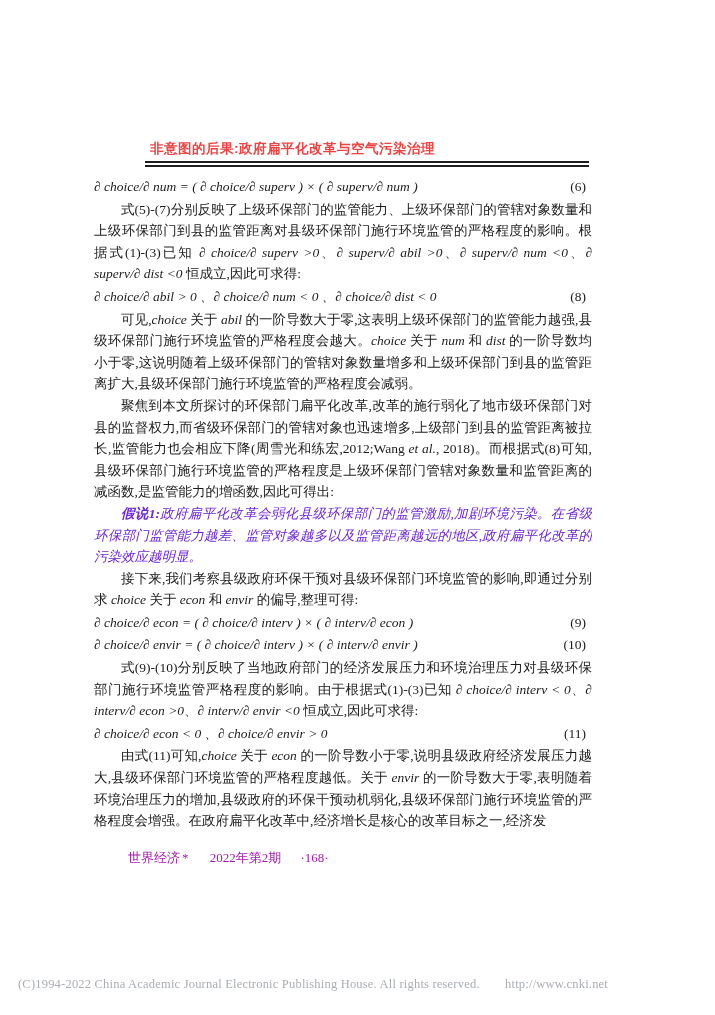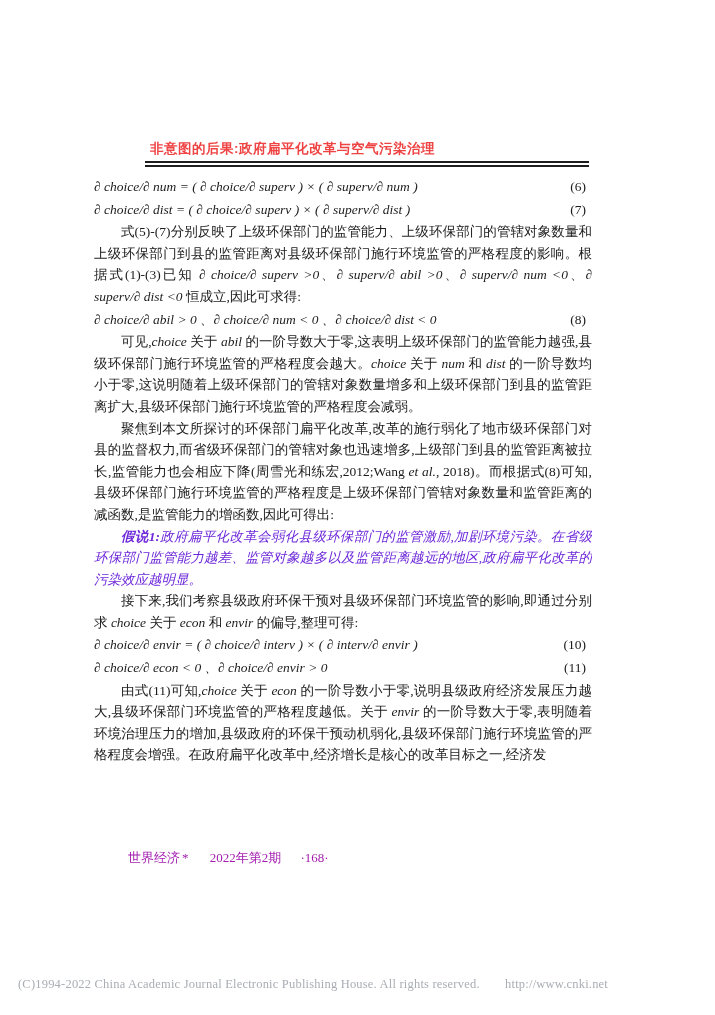--- a/index.html
+++ b/index.html
@@ -72,28 +72,29 @@
 
 <div class="page">
 
   <div class="running-head">
     <div class="running-title">非意图的后果:政府扁平化改革与空气污染治理</div>
     <div class="double-rule"></div>
   </div>
 
   <main class="article-body">
       <div class="formula"><span class="f-math">∂ choice/∂ num = ( ∂ choice/∂ superv ) × ( ∂ superv/∂ num )</span><span class="f-num">(6)</span></div>
-      <div class="formula"><span class="f-math">∂ choice/∂ dist = ( ∂ choice/∂ superv ) × ( ∂ superv/∂ dist )</span><span class="f-num">(7)</span></div>
       <p class="para"><span class="seg-cn">式(5)-(7)分别反映了上级环保部门的监管能力、上级环保部门的管辖对象数量和上级环保部门到县的监管距离对县级环保部门施行环境监管的严格程度的影响。根据式(1)-(3)已知 </span><span class="seg-math">∂ choice/∂ superv &gt;0</span><span class="seg-cn">、</span><span class="seg-math">∂ superv/∂ abil &gt;0</span><span class="seg-cn">、</span><span class="seg-math">∂ superv/∂ num &lt;0</span><span class="seg-cn">、</span><span class="seg-math">∂ superv/∂ dist &lt;0</span><span class="seg-cn"> 恒成立,因此可求得:</span></p>
       <div class="formula"><span class="f-math">∂ choice/∂ abil &gt; 0 、∂ choice/∂ num &lt; 0 、∂ choice/∂ dist &lt; 0</span><span class="f-num">(8)</span></div>
       <p class="para"><span class="seg-cn">可见,</span><span class="seg-math">choice</span><span class="seg-cn"> 关于 </span><span class="seg-math">abil</span><span class="seg-cn"> 的一阶导数大于零,这表明上级环保部门的监管能力越强,县级环保部门施行环境监管的严格程度会越大。</span><span class="seg-math">choice</span><span class="seg-cn"> 关于 </span><span class="seg-math">num</span><span class="seg-cn"> 和 </span><span class="seg-math">dist</span><span class="seg-cn"> 的一阶导数均小于零,这说明随着上级环保部门的管辖对象数量增多和上级环保部门到县的监管距离扩大,县级环保部门施行环境监管的严格程度会减弱。</span></p>
       <p class="para"><span class="seg-cn">聚焦到本文所探讨的环保部门扁平化改革,改革的施行弱化了地市级环保部门对县的监督权力,而省级环保部门的管辖对象也迅速增多,上级部门到县的监管距离被拉长,监管能力也会相应下降(周雪光和练宏,2012;Wang </span><span class="seg-math">et al.</span><span class="seg-cn">, 2018)。而根据式(8)可知,县级环保部门施行环境监管的严格程度是上级环保部门管辖对象数量和监管距离的减函数,是监管能力的增函数,因此可得出:</span></p>
       <p class="para hypothesis"><span class="seg-hyp-label">假说1:</span><span class="seg-hyp">政府扁平化改革会弱化县级环保部门的监管激励,加剧环境污染。在省级环保部门监管能力越差、监管对象越多以及监管距离越远的地区,政府扁平化改革的污染效应越明显。</span></p>
       <p class="para"><span class="seg-cn">接下来,我们考察县级政府环保干预对县级环保部门环境监管的影响,即通过分别求 </span><span class="seg-math">choice</span><span class="seg-cn"> 关于 </span><span class="seg-math">econ</span><span class="seg-cn"> 和 </span><span class="seg-math">envir</span><span class="seg-cn"> 的偏导,整理可得:</span></p>
+      <div class="formula"><span class="f-math">∂ choice/∂ econ = ( ∂ choice/∂ interv ) × ( ∂ interv/∂ econ )</span><span class="f-num">(9)</span></div>
       <div class="formula"><span class="f-math">∂ choice/∂ envir = ( ∂ choice/∂ interv ) × ( ∂ interv/∂ envir )</span><span class="f-num">(10)</span></div>
+      <p class="para"><span class="seg-cn">式(9)-(10)分别反映了当地政府部门的经济发展压力和环境治理压力对县级环保部门施行环境监管严格程度的影响。由于根据式(1)-(3)已知 </span><span class="seg-math">∂ choice/∂ interv &lt; 0</span><span class="seg-cn">、</span><span class="seg-math">∂ interv/∂ econ &gt;0</span><span class="seg-cn">、</span><span class="seg-math">∂ interv/∂ envir &lt;0</span><span class="seg-cn"> 恒成立,因此可求得:</span></p>
       <div class="formula"><span class="f-math">∂ choice/∂ econ &lt; 0 、∂ choice/∂ envir &gt; 0</span><span class="f-num">(11)</span></div>
       <p class="para"><span class="seg-cn">由式(11)可知,</span><span class="seg-math">choice</span><span class="seg-cn"> 关于 </span><span class="seg-math">econ</span><span class="seg-cn"> 的一阶导数小于零,说明县级政府经济发展压力越大,县级环保部门环境监管的严格程度越低。关于 </span><span class="seg-math">envir</span><span class="seg-cn"> 的一阶导数大于零,表明随着环境治理压力的增加,县级政府的环保干预动机弱化,县级环保部门施行环境监管的严格程度会增强。在政府扁平化改革中,经济增长是核心的改革目标之一,经济发</span></p>
     </main>
 
   <div class="page-footer">
     <span class="journal">世界经济</span><span class="star">*</span>
     <span class="issue">2022年第2期</span>
     <span class="pageno">·168·</span>
   </div>
 

